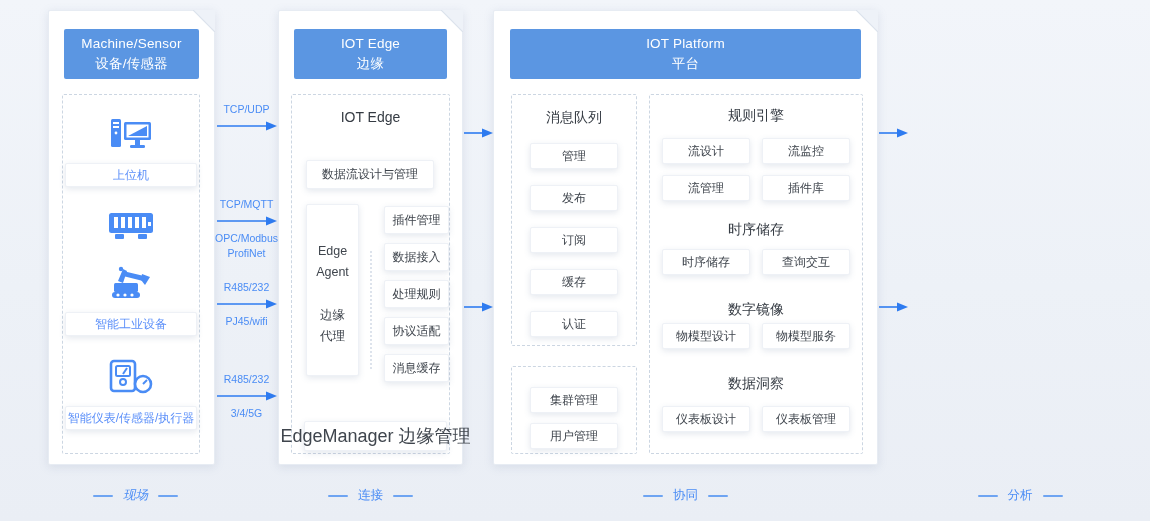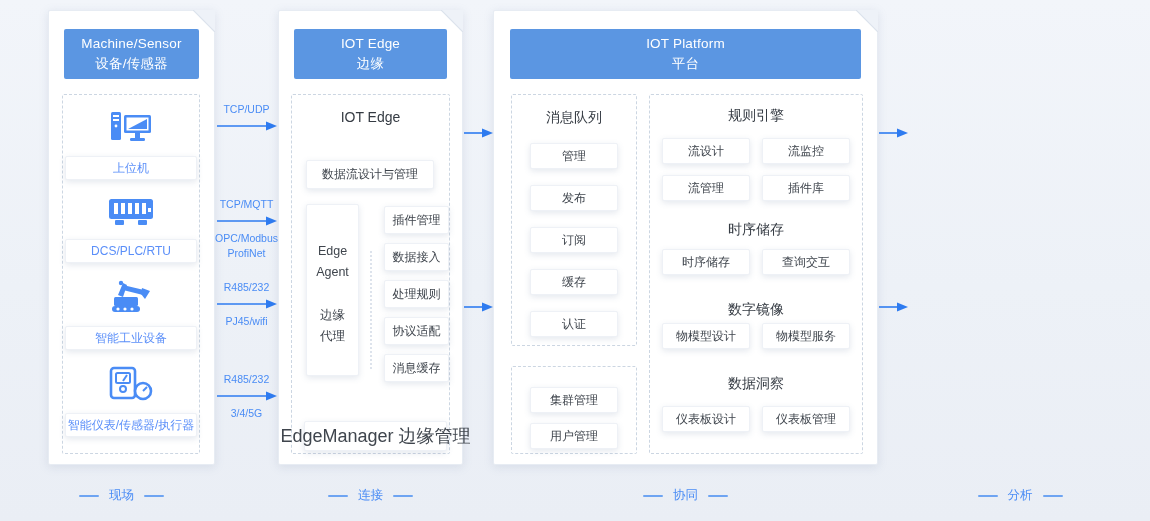--- a/index.html
+++ b/index.html
@@ -68,21 +68,21 @@
   
   .p4 .dashed{left:12px;right:13px;top:83px;bottom:8px;
     display:flex;flex-direction:column;justify-content:space-between;padding:20px 14px 14px;}
   .p4 .wbox{height:30px;}
   
   .conn{position:absolute;left:215px;width:63px;display:flex;flex-direction:column;align-items:center;gap:4px;}
   .clabel{font-size:10.5px;line-height:14px;color:#4a8cf5;text-align:center;white-space:nowrap;}
   .sarrow{position:absolute;}
   
   .foot{position:absolute;top:487px;display:flex;align-items:center;justify-content:center;gap:10px;}
-  .f1{left:38px;width:167px;} .f2{left:278px;width:185px;}
+  .f1{left:52px;width:167px;font-style:italic;} .f2{left:278px;width:185px;}
   .f3{left:493px;width:385px;} .f4{left:910px;width:220px;}
   .fdash{width:20px;height:2px;background:#6ea4f2;border-radius:1px;}
   .ftext{font-size:12.5px;color:#4a8cf5;}
   .icon{display:block;}
 </style>
 </head>
 <body>
 
 <div class="stage">
 
@@ -115,21 +115,20 @@
           <rect x="2" y="3" width="44" height="20" rx="2.5" fill="#4a8cf5"></rect>
           <rect x="7" y="7" width="4" height="11" fill="#fff"></rect>
             <rect x="14" y="7" width="4" height="11" fill="#fff"></rect>
           <rect x="21" y="7" width="4" height="11" fill="#fff"></rect>
             <rect x="28" y="7" width="4" height="11" fill="#fff"></rect>
           <rect x="35" y="7" width="4" height="11" fill="#fff"></rect>
             <rect x="41" y="12" width="3" height="4" fill="#fff"></rect>
           <rect x="8" y="24" width="9" height="5" rx="1" fill="#4a8cf5"></rect>
           <rect x="31" y="24" width="9" height="5" rx="1" fill="#4a8cf5"></rect>
         </svg>
-        <div class="wbox device-label">DCS/PLC/RTU</div>
       </div>
       <div class="devgroup">
         <svg class="icon" width="46" height="36" viewBox="0 0 46 36">
           <polygon points="10,16 15,4 19,6 15,18" fill="#4a8cf5"></polygon>
           <polygon points="15,6 36,11 35,16 15,11" fill="#4a8cf5"></polygon>
           <polygon points="34,9 42,12 37,20 33,15" fill="#4a8cf5"></polygon>
           <circle cx="13" cy="4" r="2.2" fill="#4a8cf5"></circle>
           <rect x="6" y="18" width="24" height="9" rx="1.5" fill="#4a8cf5"></rect>
           <rect x="4" y="27" width="28" height="6" rx="3" fill="#4a8cf5"></rect>
           <circle cx="10" cy="30" r="1.6" fill="#fff"></circle>

